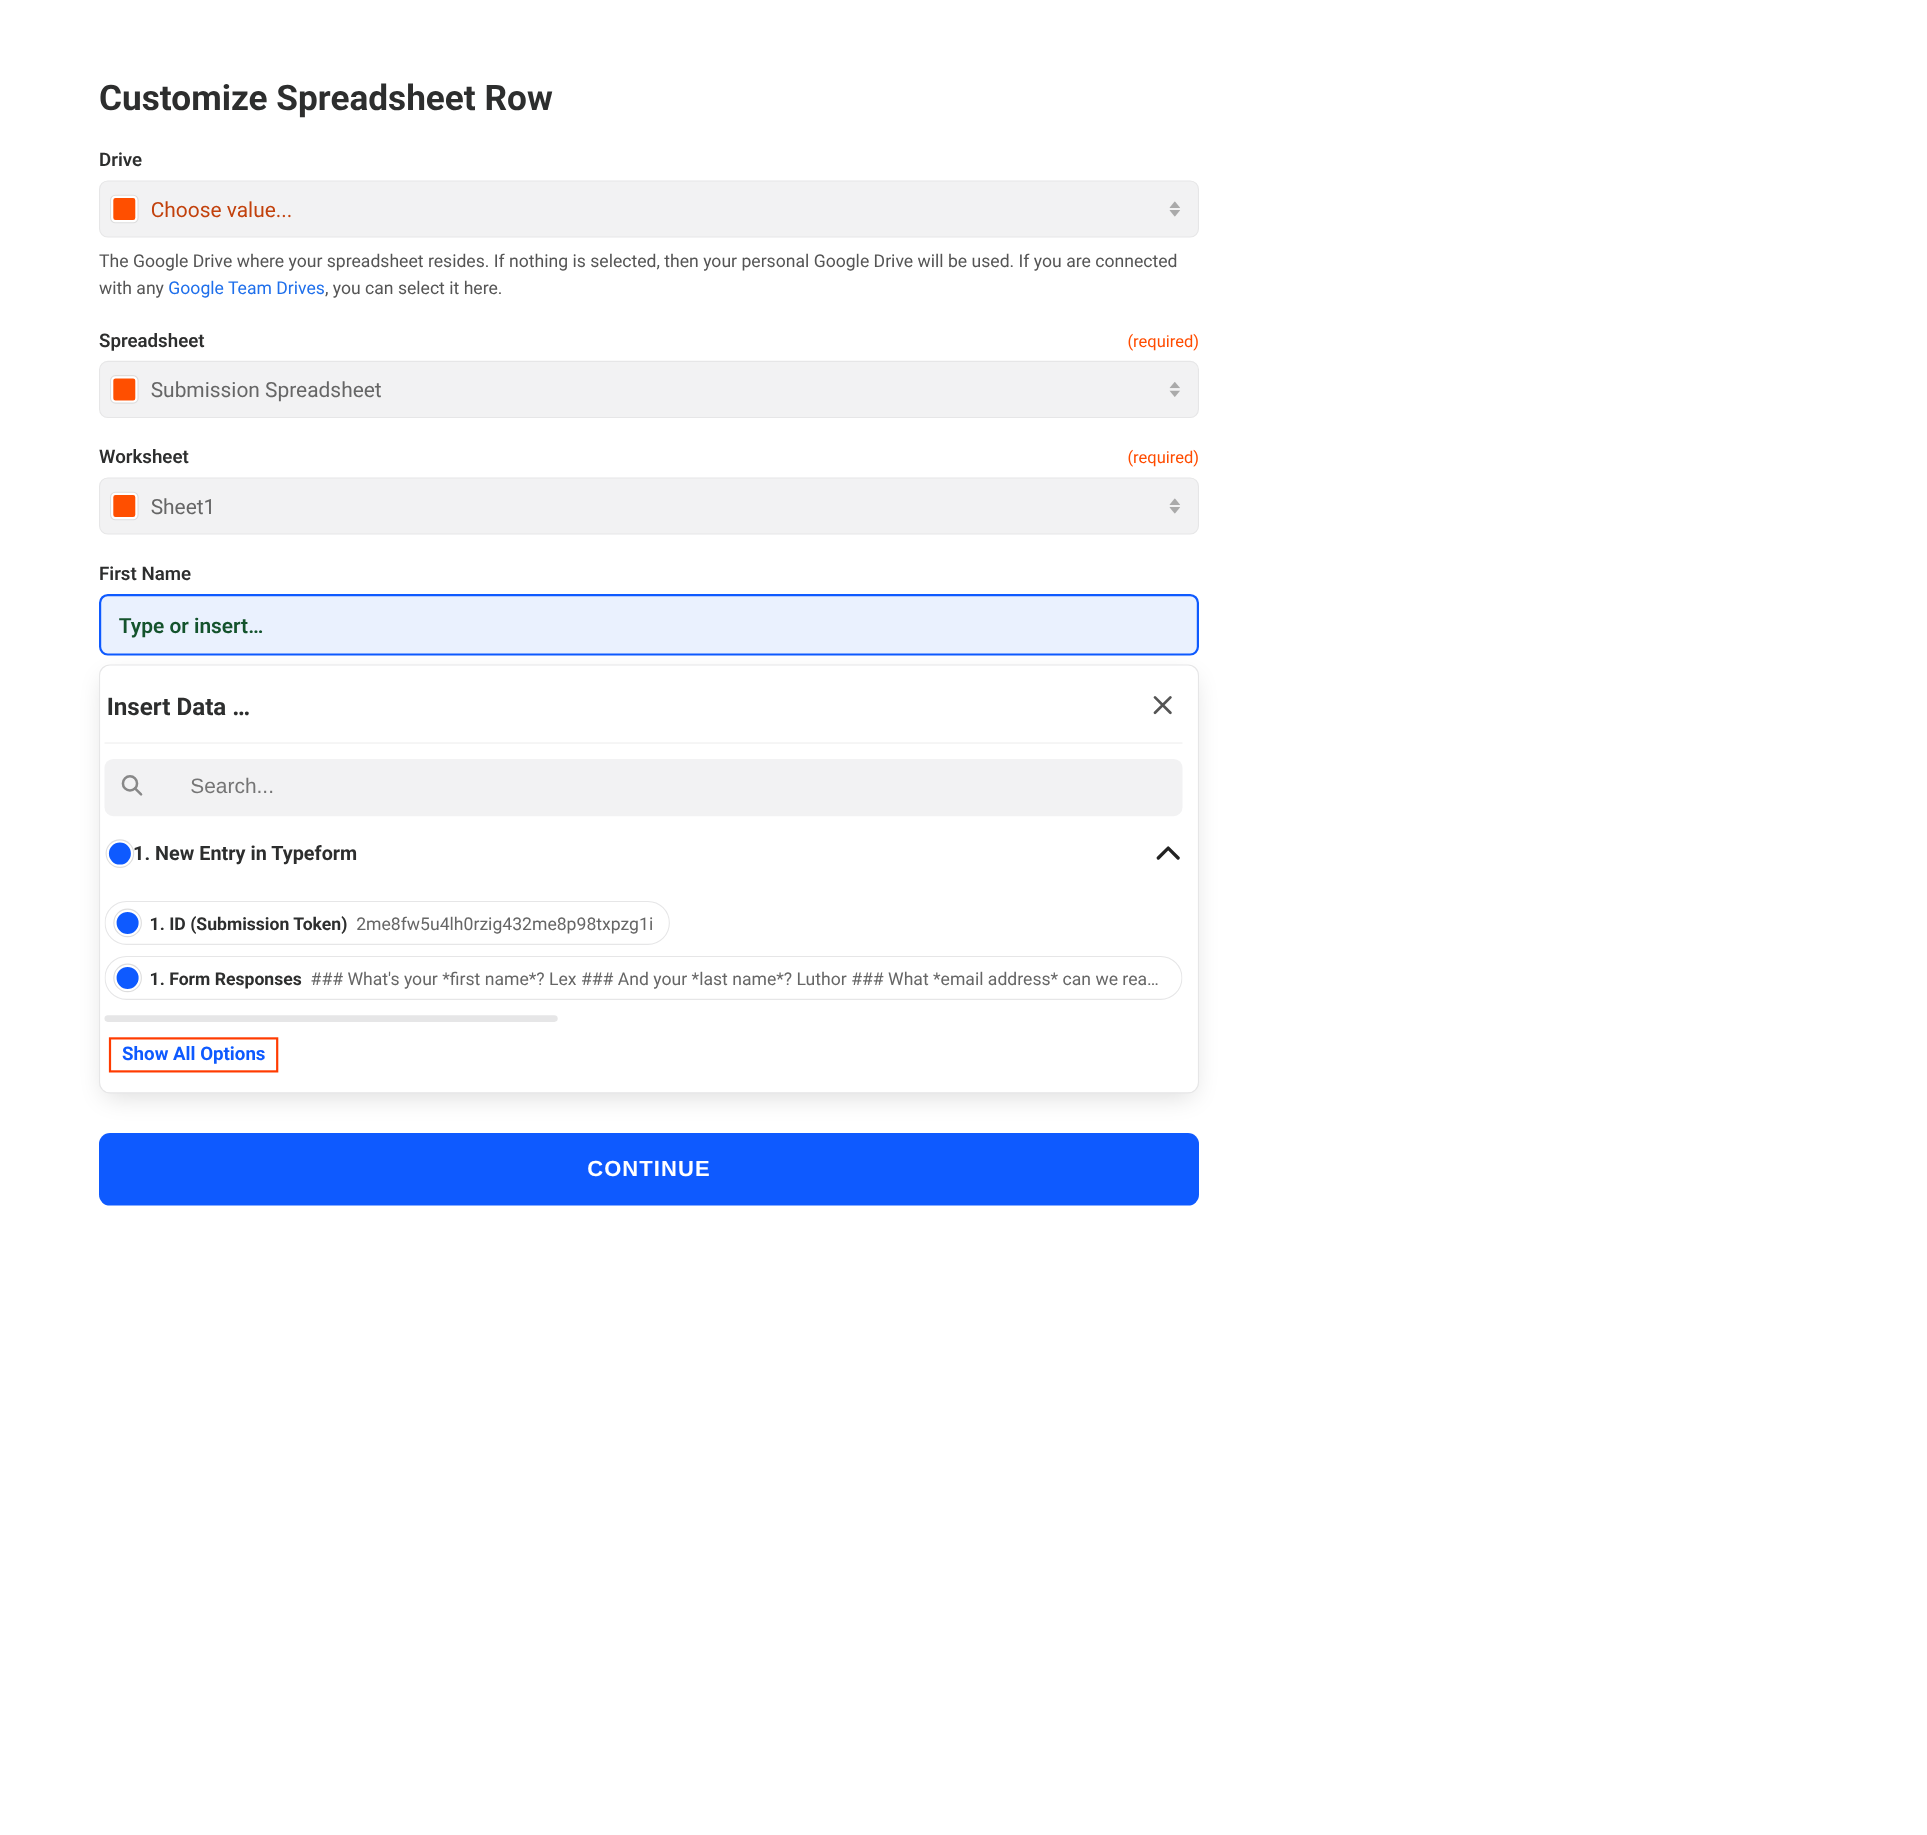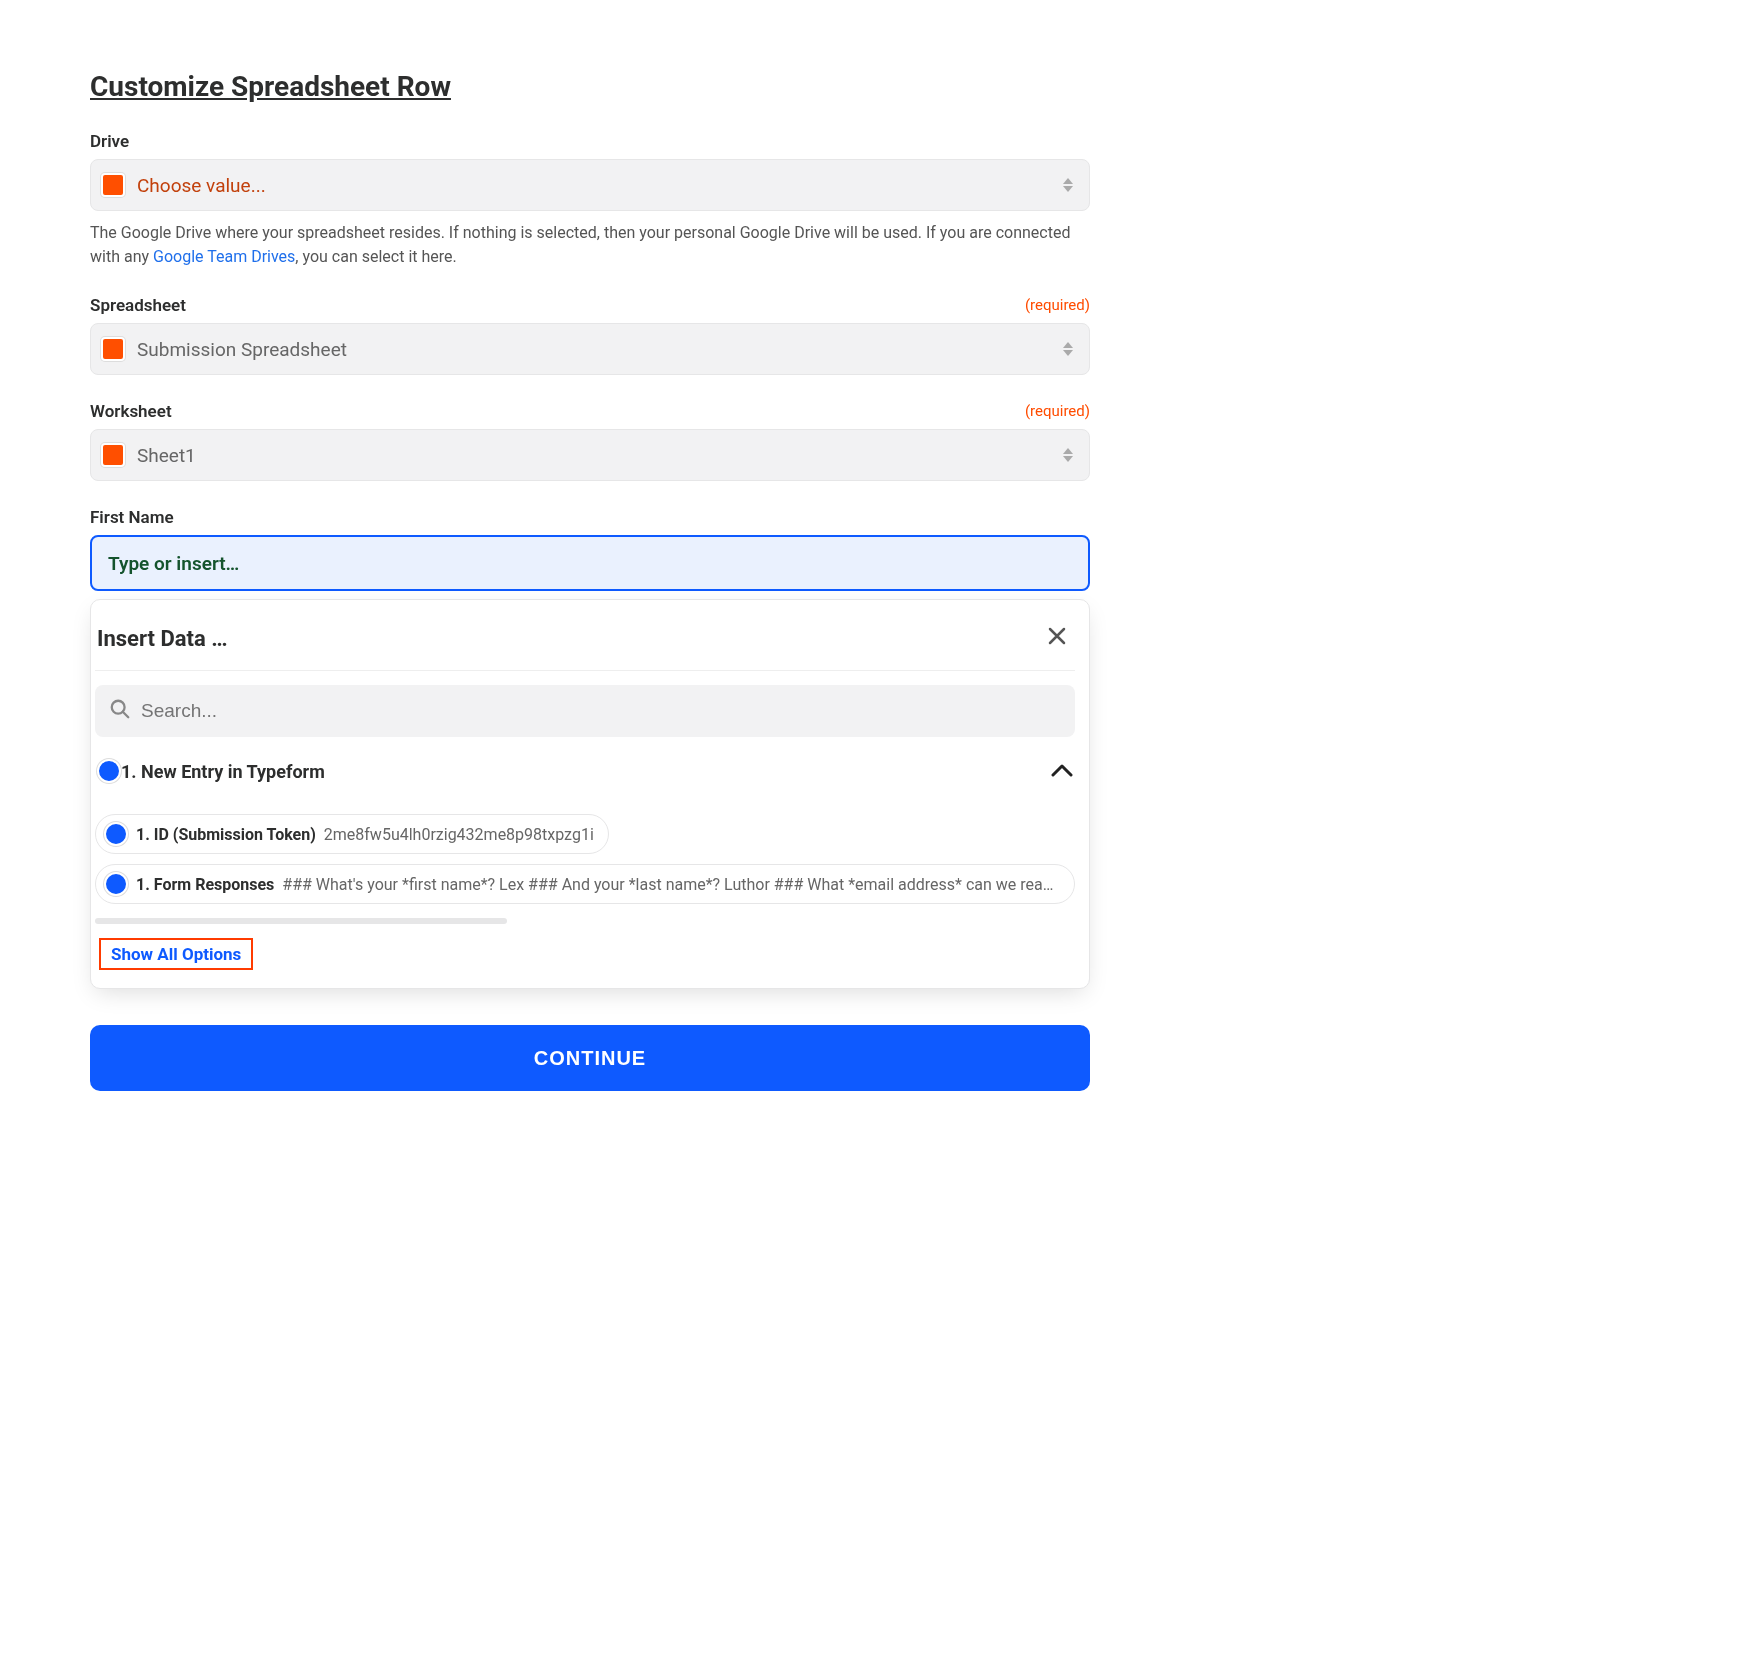--- a/index.html
+++ b/index.html
@@ -11,24 +11,23 @@
   }
   .card {
     width: 1100px;
     max-width: 100%;
     background: #fff;
     border-radius: 16px;
     padding: 30px 50px 40px 50px;
     position: relative;
   }
   h1.page-title {
-    font-size: 28px;
+    font-size: 32px;
     font-weight: 700;
     margin-bottom: 28px;
-    text-decoration: underline;
   }
   .field-label-row {
     display: flex;
     justify-content: space-between;
     align-items: center;
     margin-bottom: 8px;
   }
   .field-label {
     font-size: 17px;
     font-weight: 600;
@@ -133,20 +132,21 @@
     padding: 0 14px;
     margin-bottom: 16px;
   }
   .search-row input {
     border: none;
     background: transparent;
     outline: none;
     font-size: 19px;
     color: #7f1d1d;
     flex: 1;
+    margin-left: 32px;
   }
   .search-row .mag {
     margin-right: 10px;
     color: #888;
   }
   .group-header {
     display: flex;
     align-items: center;
     padding: 6px 2px 12px 2px;
     cursor: pointer;

